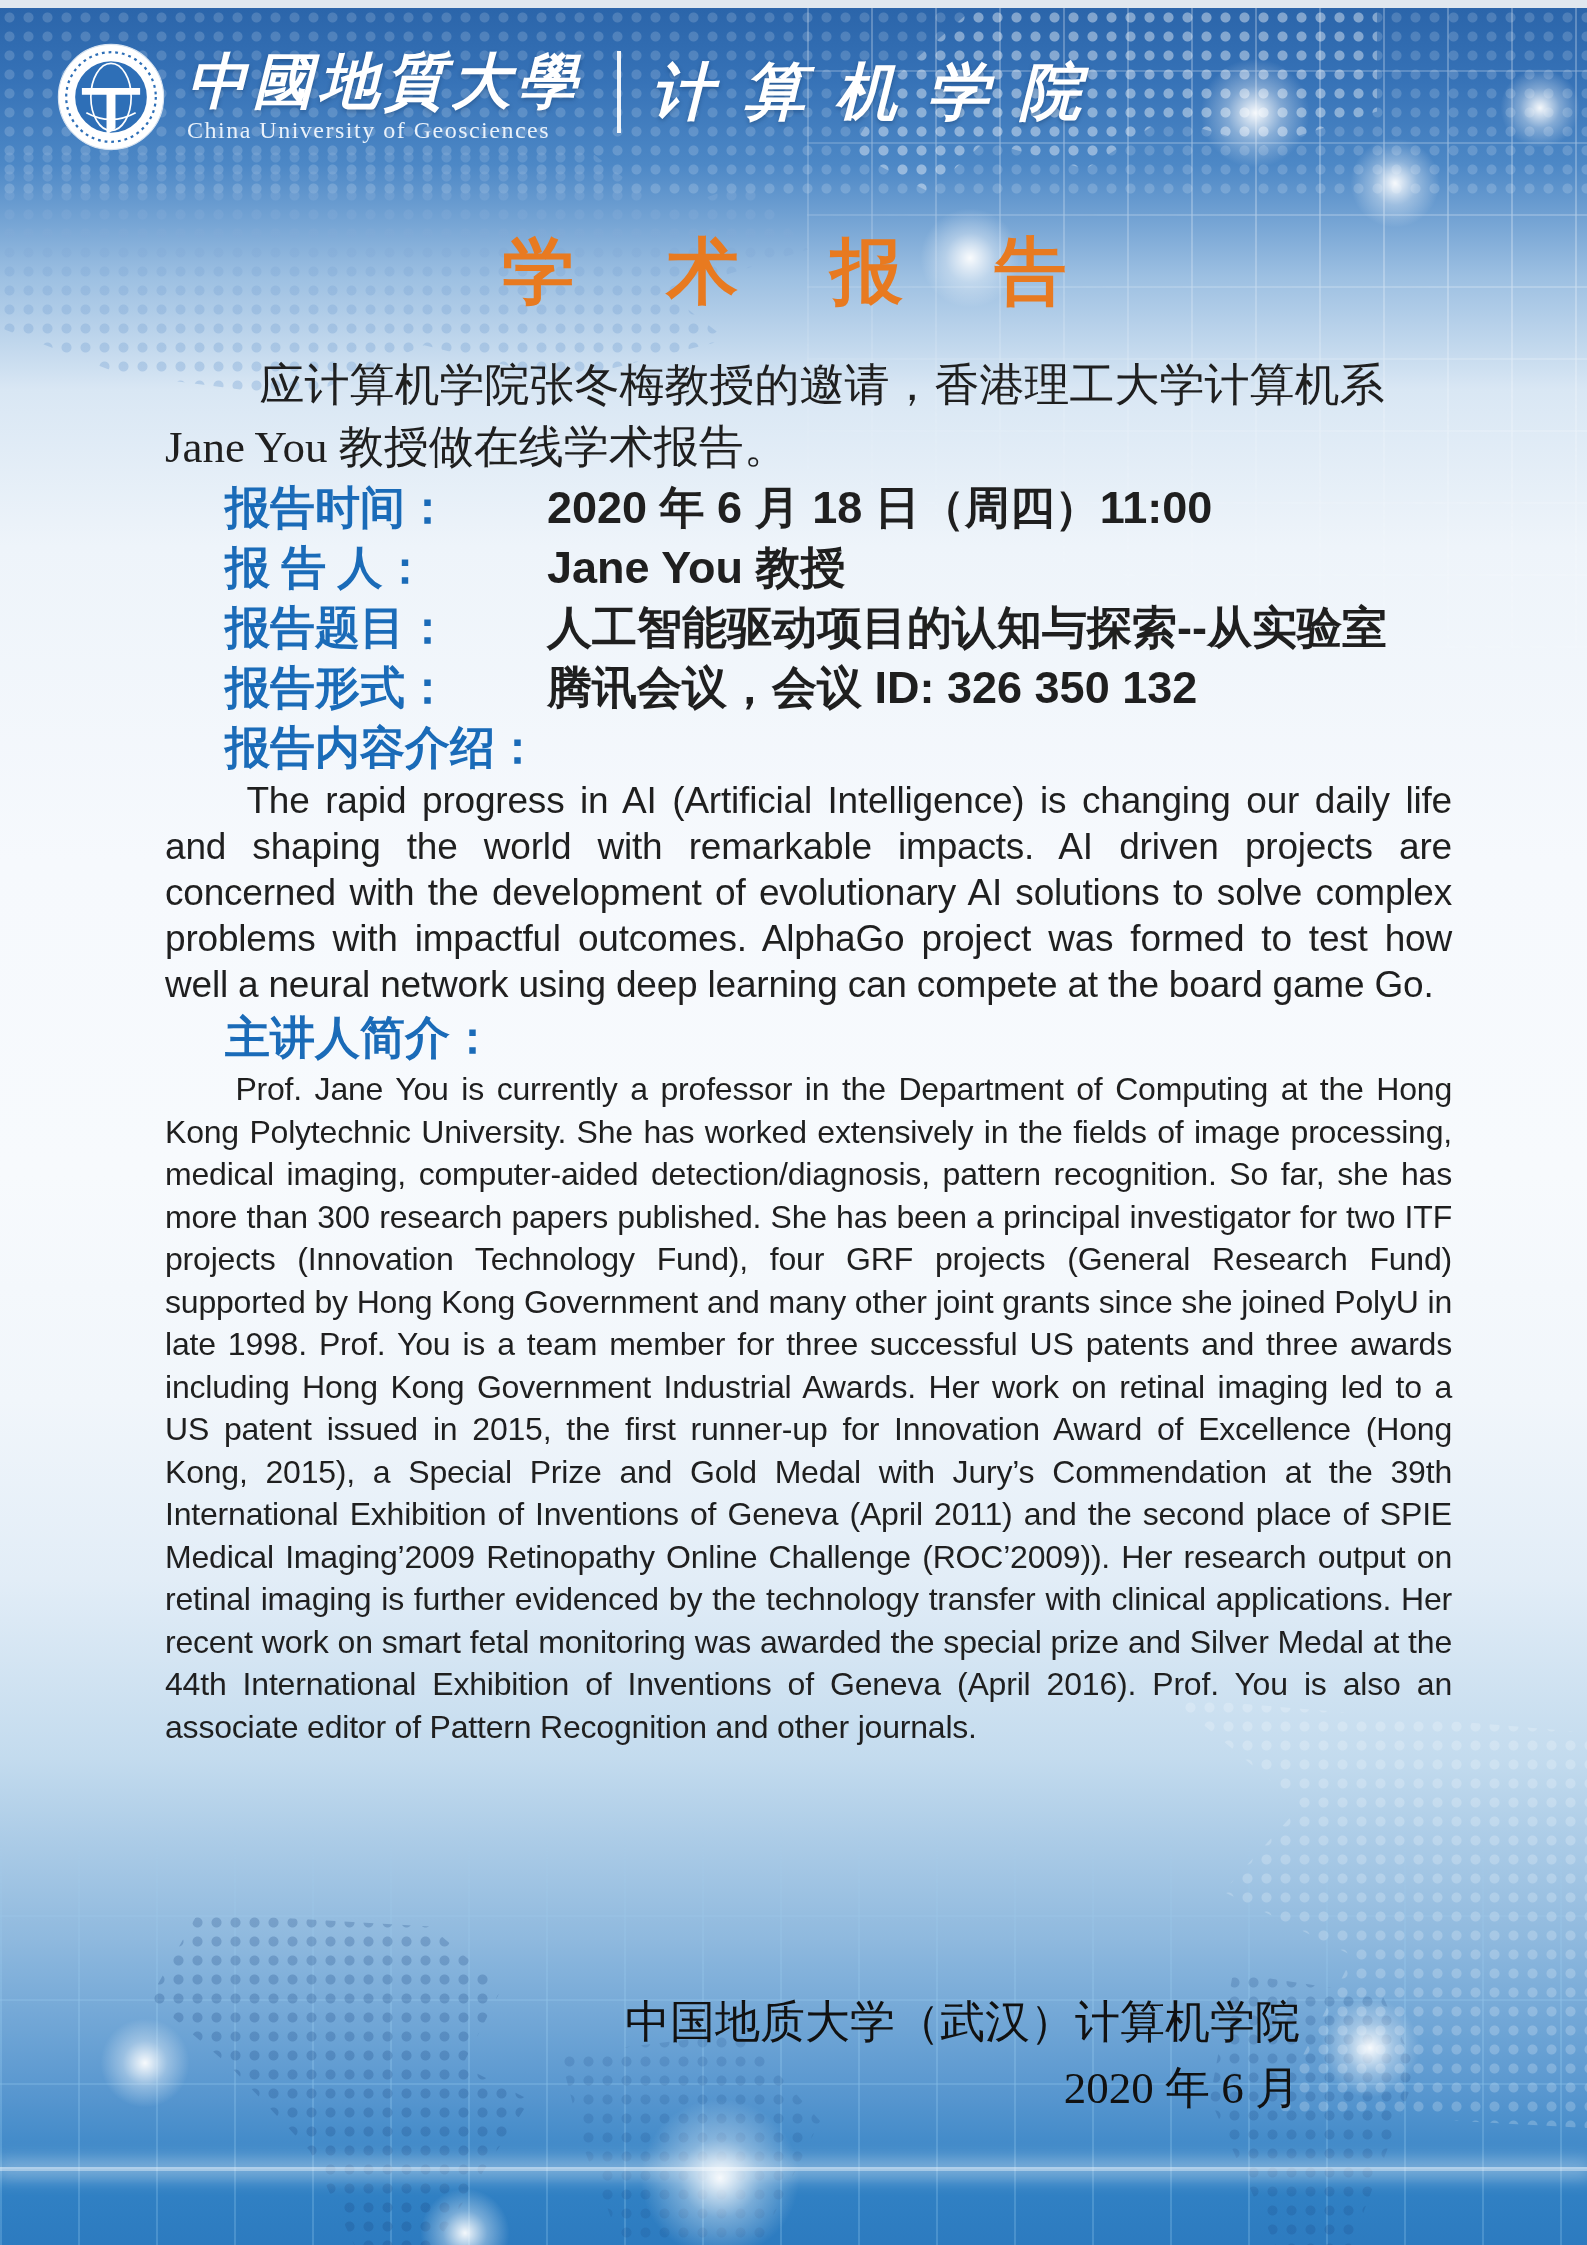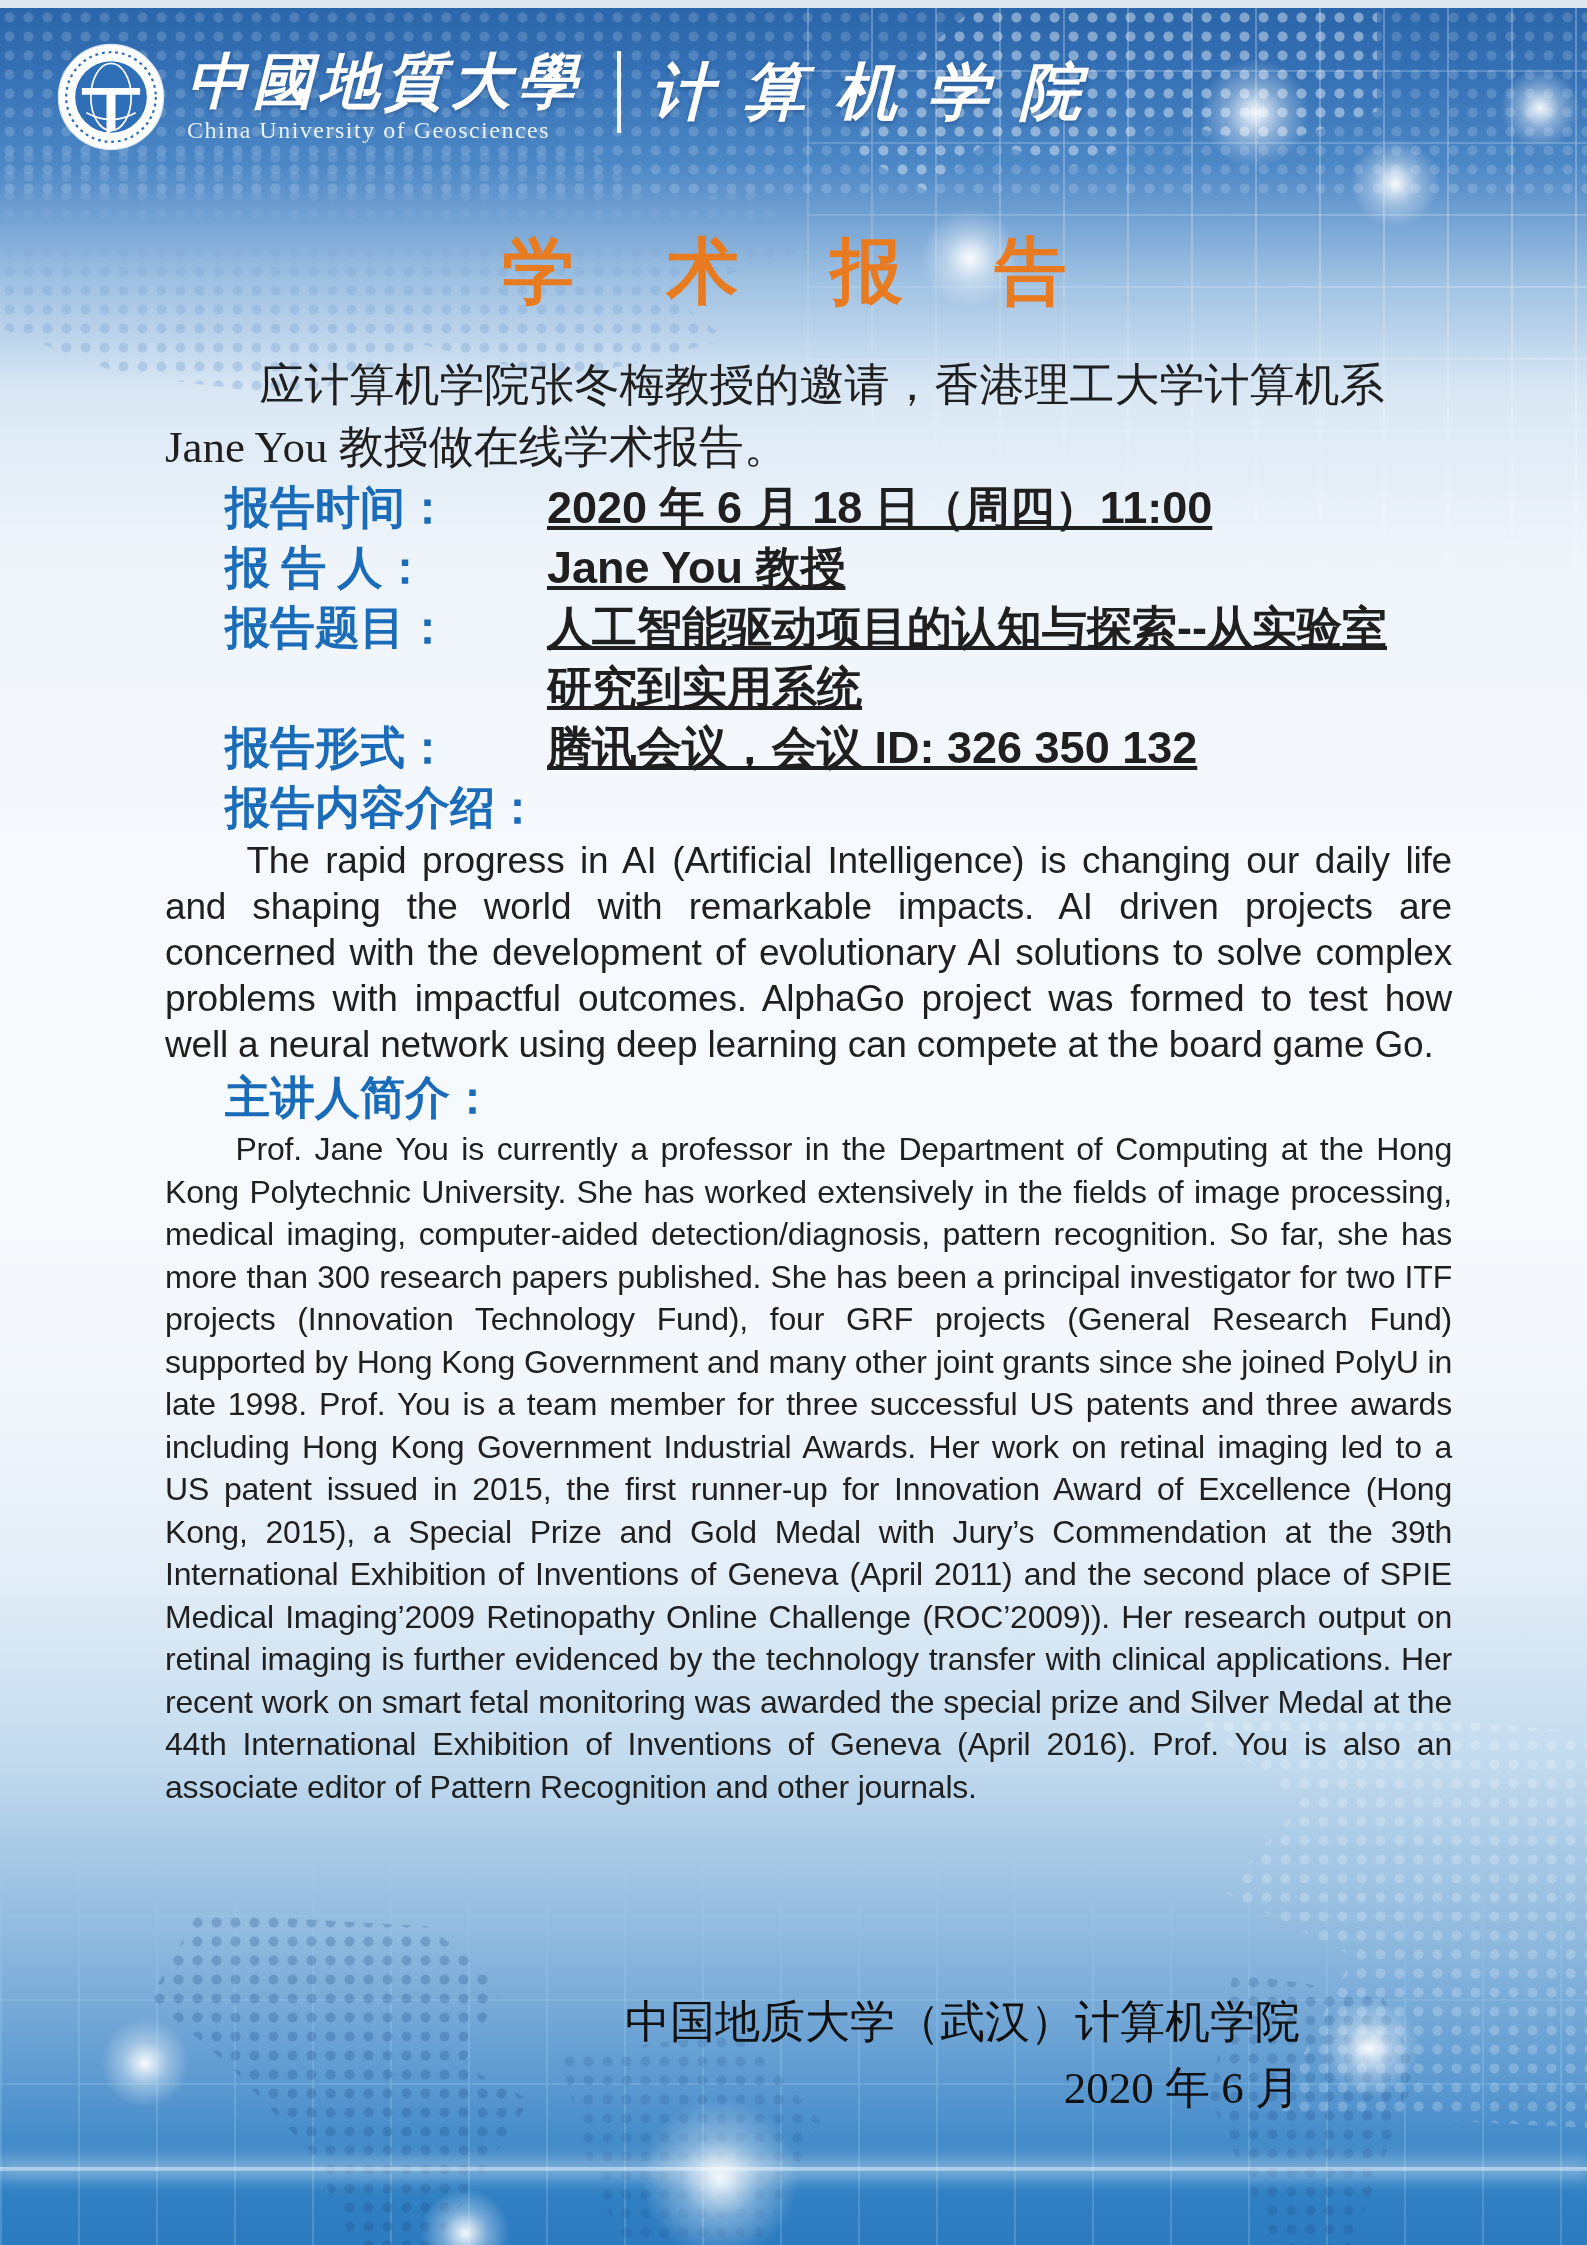--- a/index.html
+++ b/index.html
@@ -60,21 +60,21 @@
   
   .title { position:relative; margin-top:34px; text-align:center;
     font-size:72px; line-height:104px; font-weight:800; color:#e87a20;
     letter-spacing:18px; word-spacing:38px;font-family:Liberation Serif, serif; }
   
   .content { position:relative; margin:30px 135px 0 165px; color:#1f1f1f; }
   .cjk-serif { font-family:"Liberation Serif","DejaVu Serif",serif; }
   .intro { font-size:45px; line-height:62px; text-indent:2.1em; }
   .detail-row { display:flex; margin-left:60px; font-size:45px; line-height:60px;gap:26px; }
   .detail-label { flex:none; width:296px; color:#1a6bb8; font-weight:600; }
-  .detail-value { font-weight:700; font-family:"Liberation Sans","DejaVu Sans",sans-serif;text-decoration:underline; }
+  .detail-value { font-weight:700; font-family:"Liberation Sans","DejaVu Sans",sans-serif; }
   .section-heading { margin-left:60px; font-size:45px; line-height:60px; color:#1a6bb8; font-weight:600; }
   .para { text-align:justify; letter-spacing:-0.2px; }
   .abstract { font-size:37px; line-height:46px; text-indent:2.2em; }
   .bio { font-size:32px; line-height:42.5px; text-indent:2.2em; }
   
   .footer { position:absolute; right:287px; bottom:132px; text-align:right; color:#111;
             font-family:"Liberation Serif","DejaVu Serif",serif; font-size:45px; line-height:66px; }
 </style>
 </head>
 <body>
@@ -131,21 +131,20 @@
 
     <div class="detail-row">
       <span class="detail-label cjk-serif">报 告 人：</span>
       <span class="detail-value">Jane You 教授</span>
     </div>
 
     <div class="detail-row">
       <span class="detail-label cjk-serif">报告题目：</span>
       <span class="detail-value cjk-serif">
         <span style="display:block;">人工智能驱动项目的认知与探索--从实验室</span>
-        <span style="display:block;">研究到实用系统</span>
       </span>
     </div>
 
     <div class="detail-row">
       <span class="detail-label cjk-serif">报告形式：</span>
       <span class="detail-value">腾讯会议，会议 ID: 326 350 132</span>
     </div>
 
     <div class="section-heading cjk-serif">报告内容介绍：</div>
     <p class="para abstract" style="margin:0;">The rapid progress in AI (Artificial Intelligence) is changing our daily life and shaping the world with remarkable impacts. AI driven projects are concerned with the development of evolutionary AI solutions to solve complex problems with impactful outcomes. AlphaGo project was formed to test how well a neural network using deep learning can compete at the board game Go.</p>

